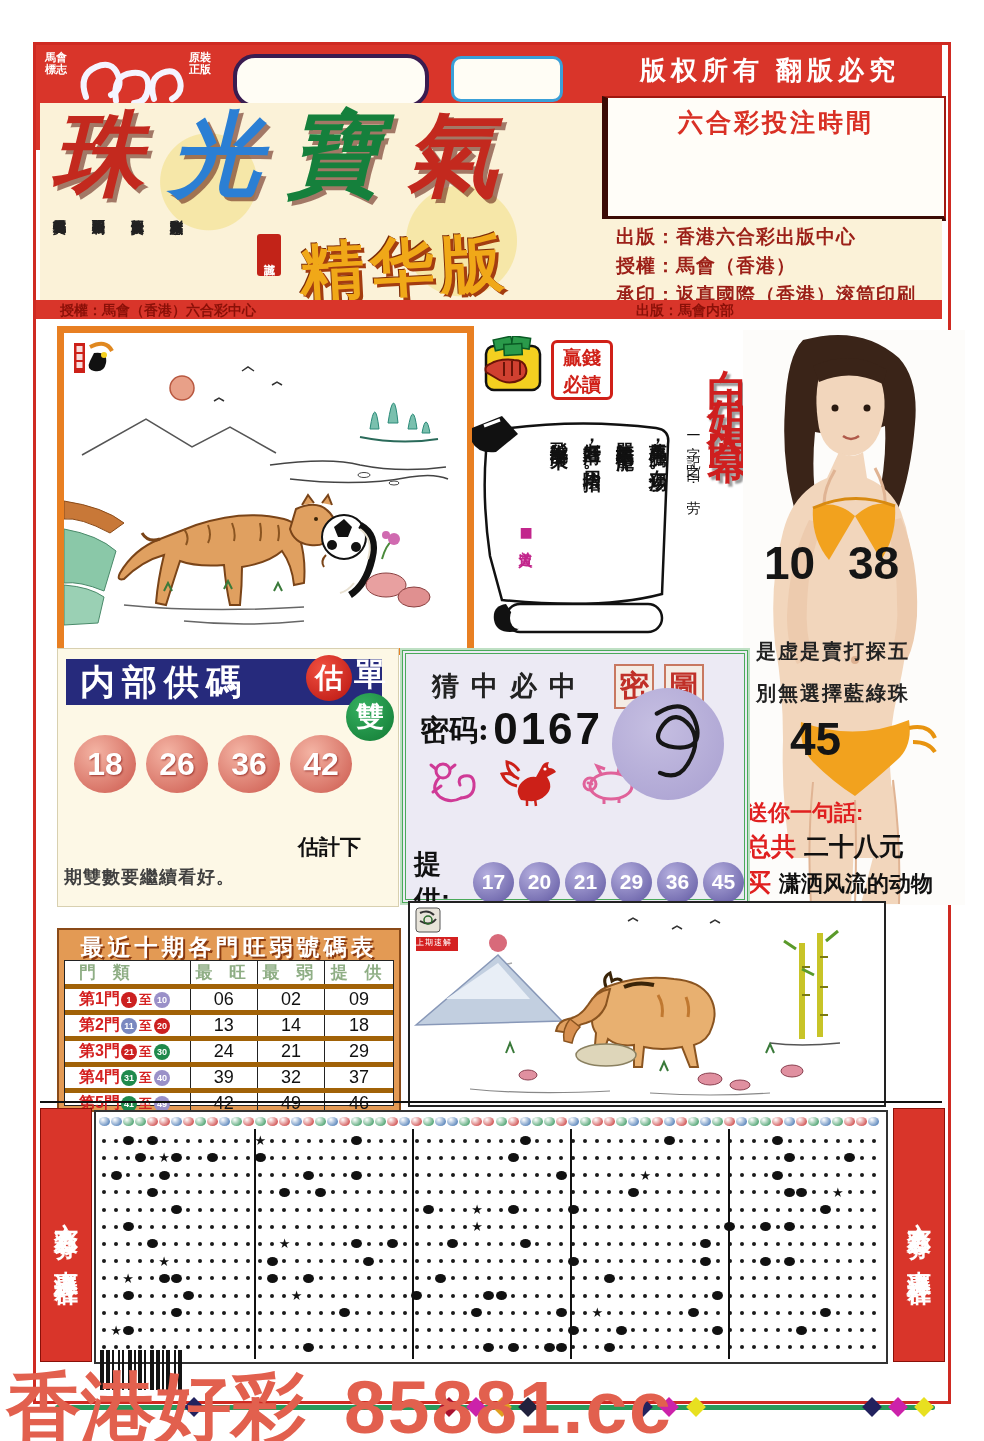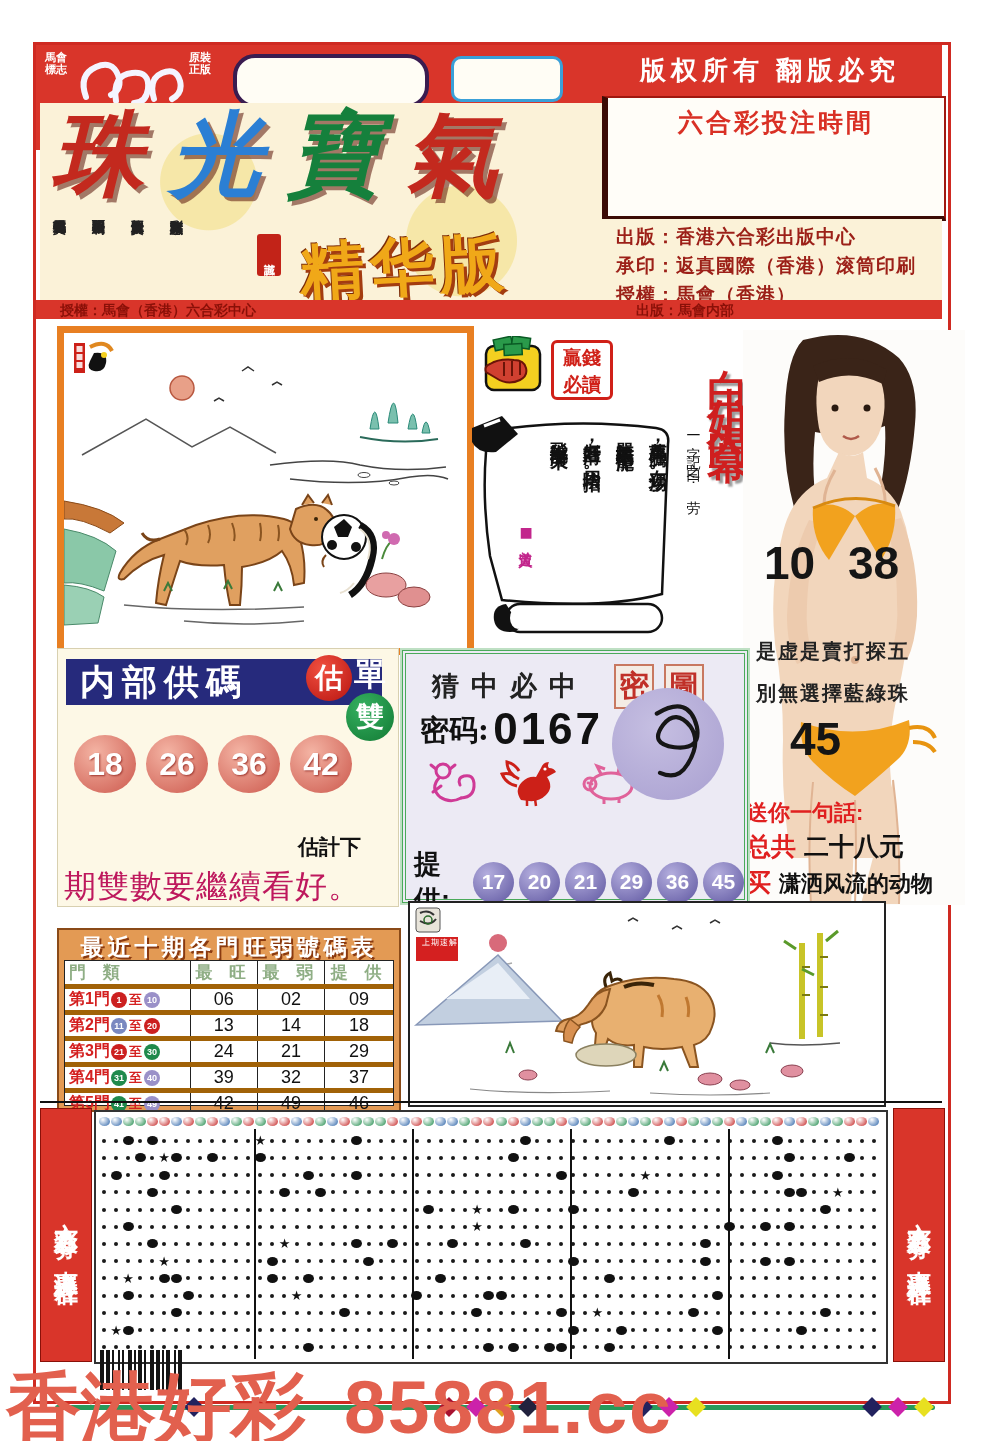--- a/index.html
+++ b/index.html
@@ -72,21 +72,21 @@
      color:#fff;font-size:28px;font-weight:bold;display:flex;align-items:center;justify-content:center;}
   .int-dan{position:absolute;left:296px;top:4px;color:#fff;font-size:32px;font-weight:bold;}
   .int-shuang{position:absolute;left:288px;top:44px;width:48px;height:48px;border-radius:50%;
      background:radial-gradient(circle at 35% 30%,#35b060,#127a34);color:#fff;font-size:28px;font-weight:bold;
      display:flex;align-items:center;justify-content:center;}
   .int-balls{position:absolute;left:16px;top:86px;display:flex;gap:10px;}
   .ball-salmon{width:62px;height:58px;border-radius:50%;background:radial-gradient(circle at 35% 30%,#f4b4a4,#cc584c);
      color:#fff;font-size:32px;font-weight:bold;display:flex;align-items:center;justify-content:center;
      text-shadow:1px 1px 2px #a03830;}
   .int-note-r{position:absolute;left:240px;top:184px;font-size:21px;font-weight:bold;color:#111;}
-  .int-note{position:absolute;left:6px;top:216px;font-size:32px;font-weight:normal;color:#be185d;letter-spacing:1px;}
+  .int-note{position:absolute;left:6px;top:216px;font-size:18px;font-weight:bold;color:#404040;letter-spacing:1px;}
 
   
   .guess-box{left:402px;top:650px;width:338px;height:245px;background:#eceaf4;border:4px double #4aaa5a;outline:2px solid #bfe0c4;}
   .g-title{position:absolute;left:26px;top:14px;font-family:"DejaVu Serif",serif;font-size:27px;font-weight:bold;
      color:#222;letter-spacing:12px;}
   .g-mitu{position:absolute;left:208px;top:10px;display:flex;gap:10px;}
   .g-mitu span{font-family:"DejaVu Serif",serif;font-size:30px;font-weight:bold;color:#c03028;
      border:2px solid #c87860;padding:0 3px;background:#f4ece4;}
   .g-pass{position:absolute;left:14px;top:50px;}
   .g-pass .lbl{font-family:"DejaVu Serif",serif;font-size:29px;font-weight:bold;color:#111;}
@@ -104,31 +104,31 @@
 
   
   .tbl-box{left:57px;top:928px;width:340px;height:180px;background:#e39a54;border:2px solid #8a4a18;}
   .tbl-title{text-align:center;font-size:23px;font-weight:bold;color:#fff;letter-spacing:4px;margin-top:2px;
      text-shadow:2px 2px 0 #8a3a10;}
   .tbl{position:absolute;left:5px;top:30px;width:328px;height:144px;background:#fff;border:1px solid #222;
      display:grid;grid-template-rows:repeat(6,1fr);}
   .trow{display:grid;grid-template-columns:38% 20.5% 20.5% 21%;border-top:5px solid #a16207;}
   .trow:first-child{border-top:none;}
   .tcell{display:flex;align-items:center;justify-content:center;font-size:18px;border-left:1px solid #222;}
-  .tcell:first-child{border-left:none;justify-content:flex-start;padding-left:4px;}
+  .tcell:first-child{border-left:none;justify-content:flex-start;padding-left:14px;}
   .thead .tcell{font-size:17px;font-weight:bold;color:#8fae85;letter-spacing:6px;}
   .gate-name{color:#d42020;font-weight:bold;font-size:16px;}
   .gate-zhi{color:#d42020;font-weight:bold;font-size:13px;margin:0 1px;}
   .miniball{width:16px;height:16px;border-radius:50%;color:#fff;font-size:9px;font-weight:bold;
      display:inline-flex;align-items:center;justify-content:center;margin:0 1px;}
 
   
   .horse-box{left:408px;top:901px;width:474px;height:202px;background:#fff;border:2px solid #222;}
-  .stamp2{position:absolute;left:6px;top:34px;width:42px;height:24px;background:#d42020;color:#fff;
-     font-size:8px;line-height:12px;text-align:right;letter-spacing:1px;}
+  .stamp2{position:absolute;left:6px;top:34px;width:42px;height:14px;background:#d42020;color:#fff;
+     font-size:8px;line-height:12px;text-align:left;letter-spacing:1px;}
 
   
   .sep-black{left:40px;top:1101px;width:902px;height:2px;background:#111;}
 
   
   .strip{width:50px;height:252px;background:#d9352a;border:1px solid #8a1008;display:flex;align-items:center;justify-content:center;}
   .strip-l{left:40px;top:1108px;}
   .strip-r{left:893px;top:1108px;}
   .strip .txt{writing-mode:vertical-rl;text-orientation:upright;color:#fff;font-size:24px;font-weight:bold;letter-spacing:4px;}
   .matrix{left:94px;top:1110px;width:790px;height:250px;background:#fff;border:2px solid #333;}
@@ -190,22 +190,22 @@
       <div class="slogan-col">六彩賭惠福萬家</div>
     </div>
   <div class="abs seal-chengyan v">誠言</div>
   <div class="abs jhb">精华版</div>
 
   <div class="abs bet-box">
     <div class="bet-title">六合彩投注時間</div>
   </div>
   <div class="abs pub-block">
     <div class="pub-line"><span>出版：</span><span>香港六合彩出版中心</span></div>
+    <div class="pub-line"><span>授權：</span><span>馬會（香港）</span></div>
     <div class="pub-line"><span>承印：</span><span>返真國際（香港）滚筒印刷</span></div>
-    <div class="pub-line"><span>授權：</span><span>馬會（香港）</span></div>
   </div>
 
   <div class="abs hdr-bar">
     <span style="left:24px;">授權：馬會（香港）六合彩中心</span>
     <span style="left:600px;">出版：馬會内部</span>
   </div>
 
   <div class="abs tiger-box">
     <svg width="389" height="301" viewBox="0 0 389 301">
       <rect x="0" y="0" width="389" height="301" fill="#ffffff"></rect>

